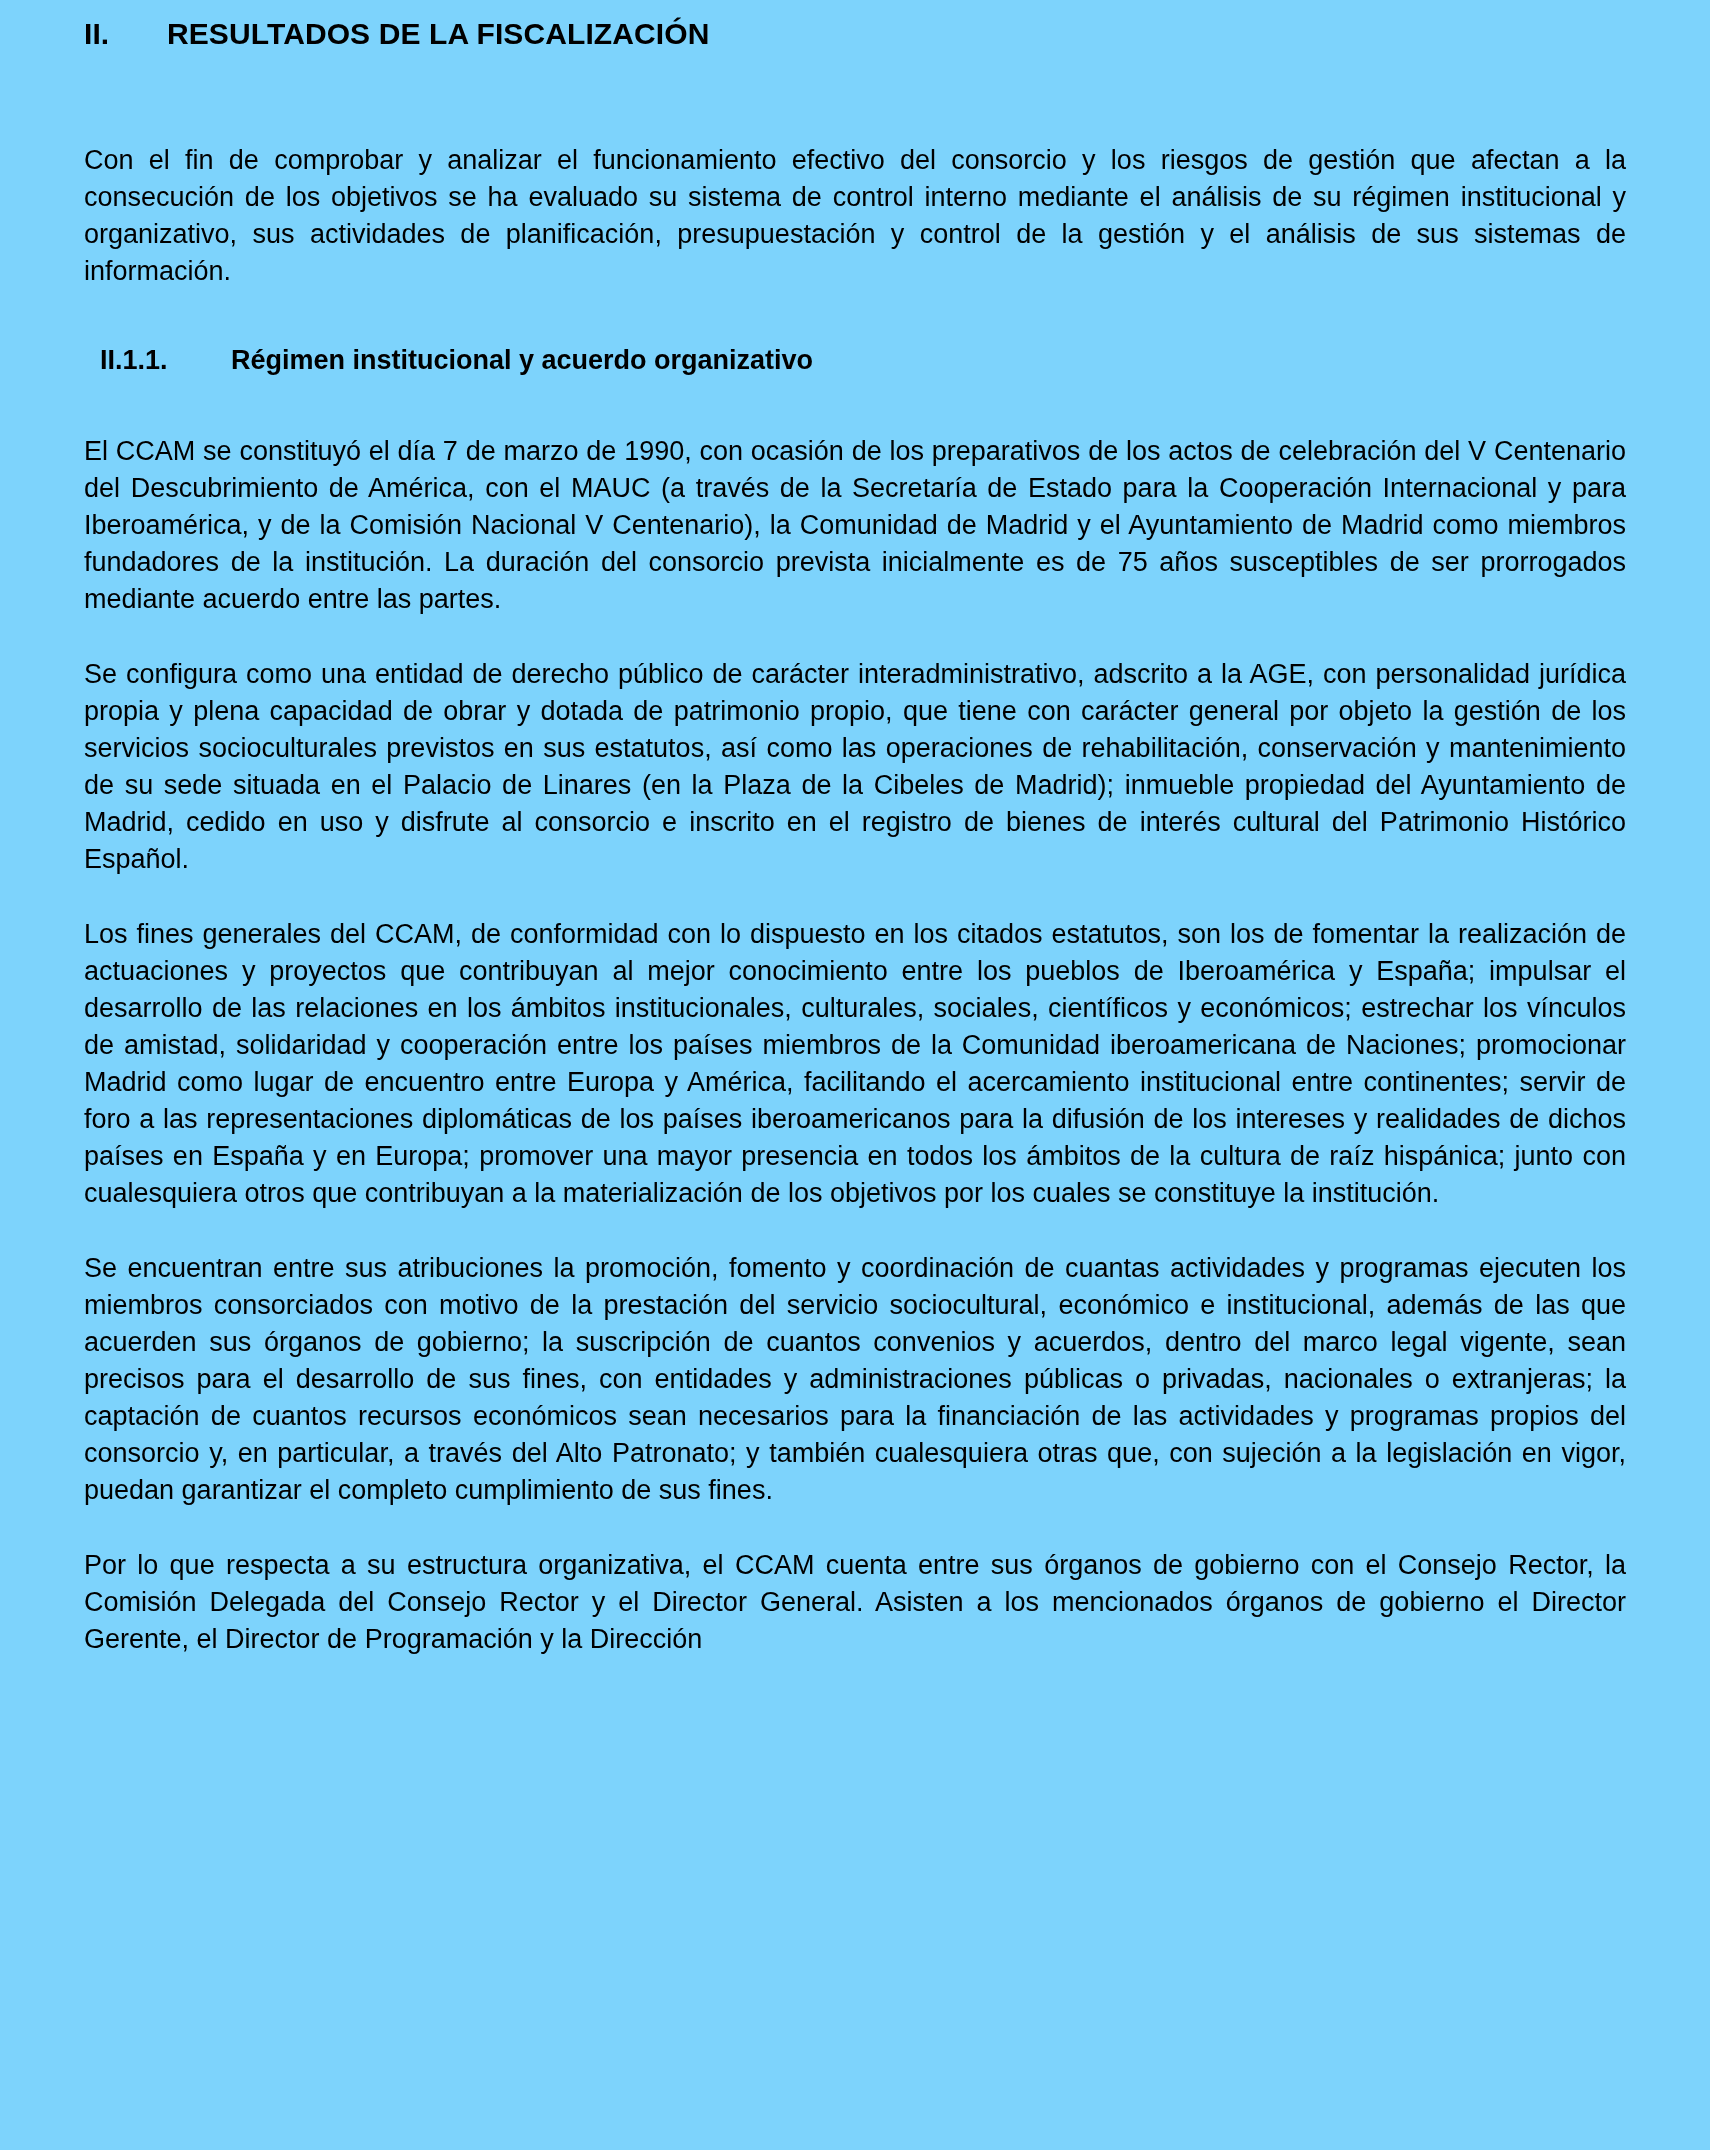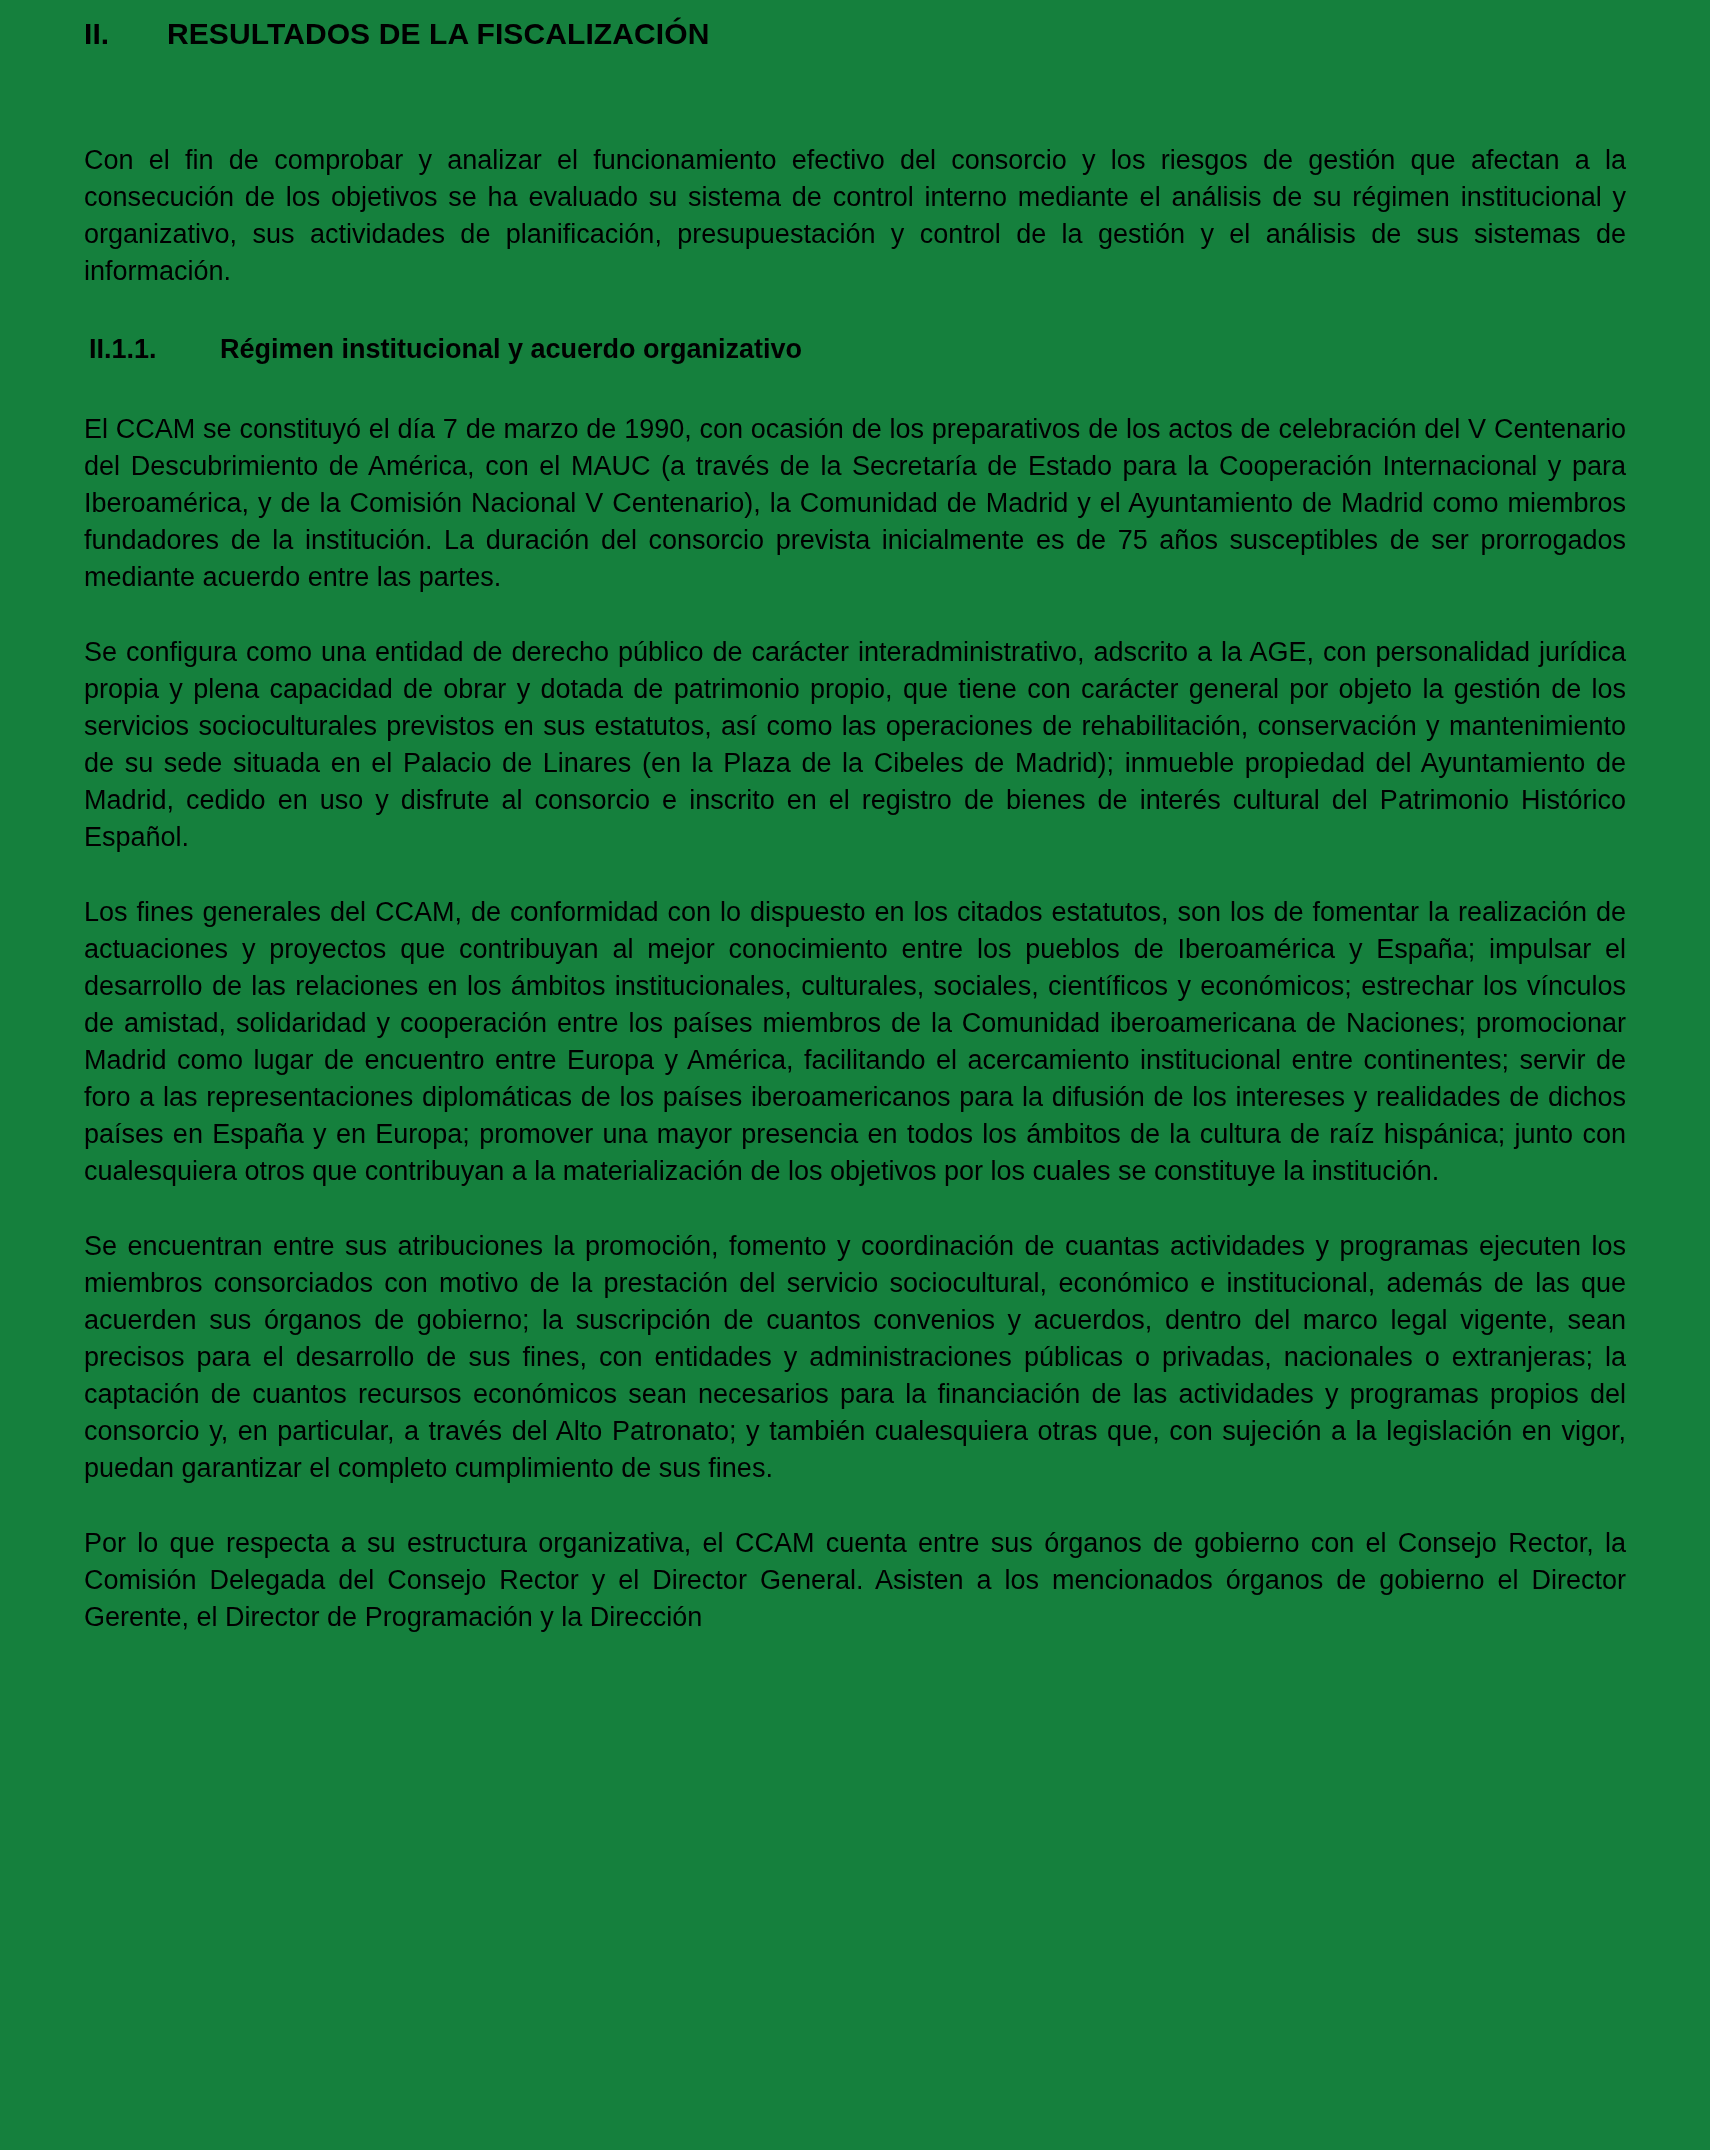--- a/index.html
+++ b/index.html
@@ -9,21 +9,21 @@
     background: #ffffff;
   }
   body {
     font-family: "Liberation Sans", sans-serif;
     color: #000000;
   }
   .page {
     position: relative;
     width: 1711px;
     height: 2151px;
-    background: #15803d;
+    background: #7dd3fc;
     box-sizing: border-box;
     padding: 14.5px 84px 0 84px;
     overflow: hidden;
   }
   .doc-body {
     width: 1542px;
   }
   
   h1.section-heading {
     font-size: 30px;
@@ -51,21 +51,21 @@
   }
   h2.sub-heading .num {
     display: inline-block;
     width: 60px;
     flex: 0 0 60px;
   }
   h3.sub-sub-heading {
     font-size: 27px;
     font-weight: bold;
     line-height: 1.25;
-    margin: 5px;
+    margin: 16px;
     padding: 0;
     display: flex;
     align-items: flex-start;
   }
   h3.sub-sub-heading .num {
     display: inline-block;
     width: 131px;
     flex: 0 0 131px;
   }
   

